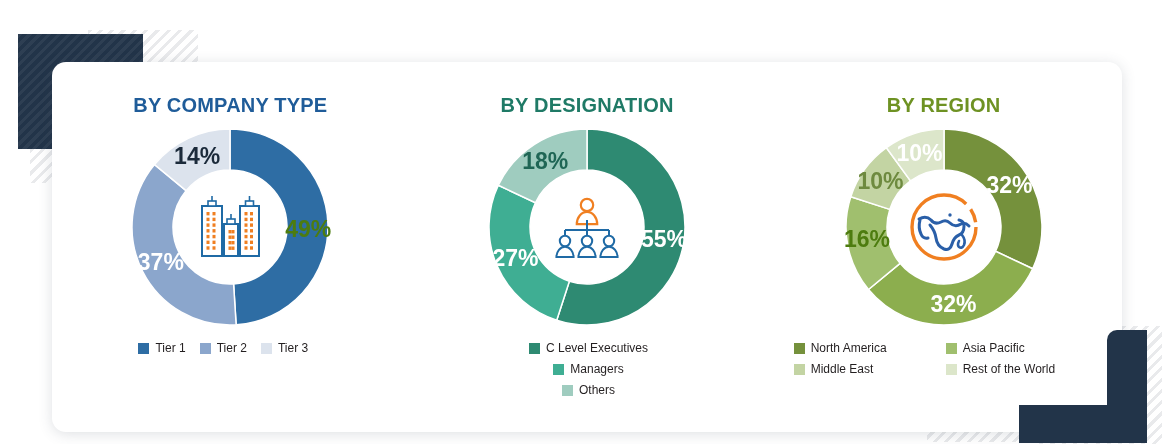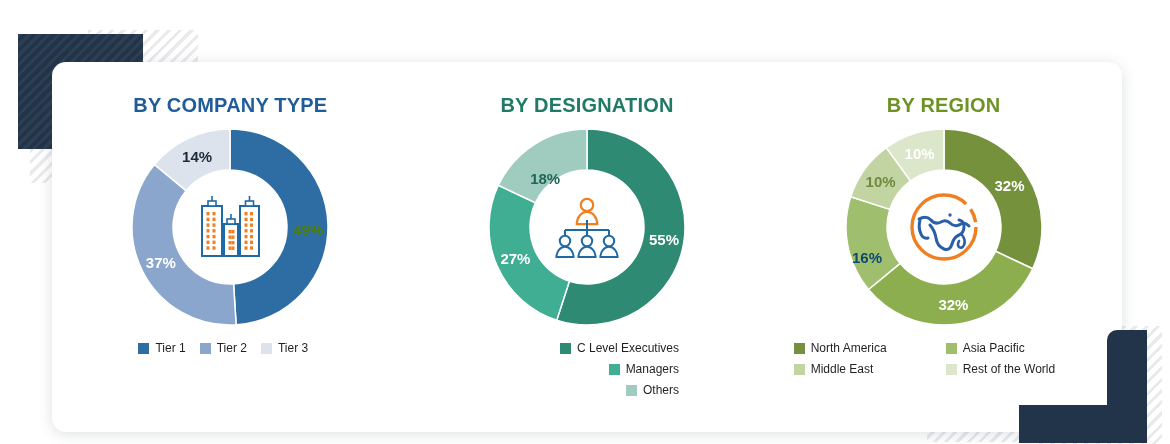--- a/index.html
+++ b/index.html
@@ -139,21 +139,21 @@
   }
 
   .donut-wrap {
     position: relative;
     margin-top: 12px;
   }
   .donut-wrap svg { display: block; }
 
   .slice-label {
     position: absolute;
-    font-size: 15px;
+    font-size: 23px;
     font-weight: bold;
     white-space: nowrap;
     transform: translate(-50%, -50%);
     pointer-events: none;
   }
 
   .center-icon {
     position: absolute;
     left: 50%; top: 50%;
     transform: translate(-50%, -50%);
@@ -177,21 +177,21 @@
   .legend-swatch {
     width: 11px; height: 11px;
     margin-right: 6px;
     flex: none;
   }
 
   .legend.inline .legend-item { margin-right: 14px; }
 
   .legend.stacked {
     flex-direction: column;
-    align-items: flex-end;
+    align-items: center;
     width: 190px;
     margin-left: 12px;
   }
   .legend.stacked .legend-item { margin-bottom: 7px; }
 
   .legend.grid2 {
     display: grid;
     grid-template-columns: 148px 148px;
     row-gap: 7px;
     column-gap: 4px;
@@ -300,21 +300,21 @@
         <div class="panel">
           <div class="panel-title" style="color: rgb(31, 122, 102);">BY DESIGNATION</div>
           <div class="donut-wrap" style="width: 196px; height: 196px;">
             <svg width="196" height="196" viewBox="0 0 196 196">
               <path d="M 98 0 A 98 98 0 1 1 67.71633455125512 191.20353859692503 L 80.38603132062798 152.21022142882373 A 57 57 0 1 0 98 41 Z" fill="#2E8A72" stroke="#ffffff" stroke-width="1.5"></path>
               <path d="M 67.71633455125512 191.20353859692503 A 98 98 0 0 1 9.32694885833007 56.27362942662292 L 46.424858009436875 73.73058038079088 A 57 57 0 0 0 80.38603132062798 152.21022142882373 Z" fill="#3FAE93" stroke="#ffffff" stroke-width="1.5"></path>
               <path d="M 9.32694885833007 56.27362942662292 A 98 98 0 0 1 97.99999999999999 0 L 97.99999999999999 41 A 57 57 0 0 0 46.424858009436875 73.73058038079088 Z" fill="#9FCCBF" stroke="#ffffff" stroke-width="1.5"></path>
             </svg>
             <div class="slice-label" style="left: 175.04px; top: 110.202px; color: rgb(255, 255, 255);">55%</div>
             <div class="slice-label" style="left: 26.4151px; top: 128.978px; color: rgb(255, 255, 255);">27%</div>
-            <div class="slice-label" style="left: 56.2055px; top: 49px; color: rgb(31, 102, 85); text-align: center;">18%</div>
+            <div class="slice-label" style="left: 56.2055px; top: 32px; color: rgb(31, 102, 85); text-align: center;">18%</div>
             <div class="center-icon">
               <svg width="70" height="62" viewBox="0 0 70 62">
                 <circle cx="35" cy="9" r="6.2" fill="#fff" stroke="#F07F21" stroke-width="2.2"></circle>
                 <path d="M 24.77 28.220000000000002 a 10.23 12.4 0 0 1 20.46 0 z" fill="#fff" stroke="#F07F21" stroke-width="2.2"></path>
                 <line x1="35" y1="24" x2="35" y2="34" stroke="#1F6AA5" stroke-width="2"></line>
                 <line x1="13" y1="34" x2="57" y2="34" stroke="#1F6AA5" stroke-width="2"></line>
                 <line x1="13" y1="34" x2="13" y2="40" stroke="#1F6AA5" stroke-width="2"></line>
                 <line x1="35" y1="34" x2="35" y2="40" stroke="#1F6AA5" stroke-width="2"></line>
                 <line x1="57" y1="34" x2="57" y2="40" stroke="#1F6AA5" stroke-width="2"></line>
                 <circle cx="13" cy="45" r="5.2" fill="#fff" stroke="#1F6AA5" stroke-width="2"></circle>
@@ -346,21 +346,21 @@
           <div class="donut-wrap" style="width: 196px; height: 196px;">
             <svg width="196" height="196" viewBox="0 0 196 196">
               <path d="M 98 0 A 98 98 0 0 1 186.6730511416699 139.72637057337712 L 149.5751419905631 122.26941961920915 A 57 57 0 0 0 98 41 Z" fill="#75913C" stroke="#ffffff" stroke-width="1.5"></path>
               <path d="M 186.6730511416699 139.72637057337712 A 98 98 0 0 1 22.48970220797267 160.4675509953716 L 54.080745161780015 134.33316741567532 A 57 57 0 0 0 149.5751419905631 122.26941961920915 Z" fill="#8CAE4E" stroke="#ffffff" stroke-width="1.5"></path>
               <path d="M 22.48970220797267 160.4675509953716 A 98 98 0 0 1 4.796461403074957 67.71633455125513 L 43.78977857117625 80.38603132062798 A 57 57 0 0 0 54.080745161780015 134.33316741567532 Z" fill="#A0BF6E" stroke="#ffffff" stroke-width="1.5"></path>
               <path d="M 4.796461403074957 67.71633455125513 A 98 98 0 0 1 40.397045275337625 18.71633455125516 L 64.49624061932903 51.886031320628 A 57 57 0 0 0 43.78977857117625 80.38603132062798 Z" fill="#C3D4A3" stroke="#ffffff" stroke-width="1.5"></path>
               <path d="M 40.397045275337625 18.71633455125516 A 98 98 0 0 1 97.99999999999999 0 L 97.99999999999999 41 A 57 57 0 0 0 64.49624061932903 51.886031320628 Z" fill="#DCE6CA" stroke="#ffffff" stroke-width="1.5"></path>
             </svg>
             <div class="slice-label" style="left: 163.858px; top: 56.2055px; color: rgb(255, 255, 255);">32%</div>
             <div class="slice-label" style="left: 107.776px; top: 175.385px; color: rgb(255, 255, 255);">32%</div>
-            <div class="slice-label" style="left: 21.3816px; top: 128px; color: #0c4a6e;">16%</div>
+            <div class="slice-label" style="left: 21.3816px; top: 110px; color: #4d7c0f;">16%</div>
             <div class="slice-label" style="left: 34.8967px; top: 52.1528px; color: rgb(110, 138, 63);">10%</div>
             <div class="slice-label" style="left: 73.8967px; top: 23.8176px; color: rgb(255, 255, 255);">10%</div>
             <div class="center-icon">
               <svg width="76" height="76" viewBox="0 0 76 76">
                 <circle cx="38" cy="38" r="32" fill="#fff" stroke="#F07F21" stroke-width="3.4" stroke-dasharray="175 7 14 6"></circle>
                 <path d="M13 30 q7 -4 12 1 q4 5 10 2 q5 -3 9 1 q5 5 11 1 q4 -2 8 2" fill="none" stroke="#2A5FA8" stroke-width="3" stroke-linecap="round" stroke-linejoin="round"></path>
                 <path d="M24 36 q5 6 6 13 q1 8 8 11 q6 2 8 -5 q2 -7 7 -9 q5 -2 5 -9 q0 -5 -5 -6" fill="none" stroke="#2A5FA8" stroke-width="3" stroke-linecap="round" stroke-linejoin="round"></path>
                 <path d="M14 31 q-2 8 1 14 q2 5 7 4" fill="none" stroke="#2A5FA8" stroke-width="3" stroke-linecap="round"></path>
                 <path d="M56 46 q4 5 2 10 q-2 4 -5 2 q-2 -2 0 -6" fill="none" stroke="#2A5FA8" stroke-width="2.6" stroke-linecap="round"></path>
                 <circle cx="44" cy="26" r="1.7" fill="#2A5FA8"></circle>

